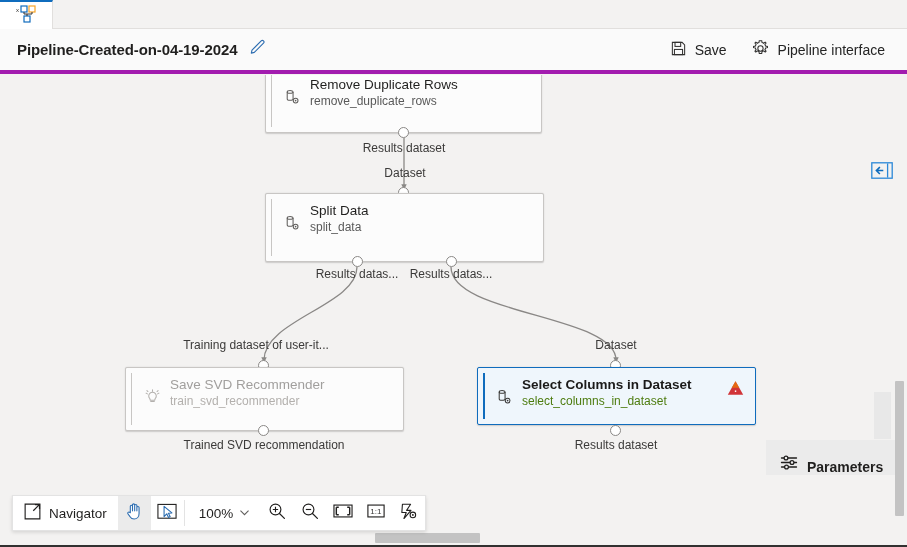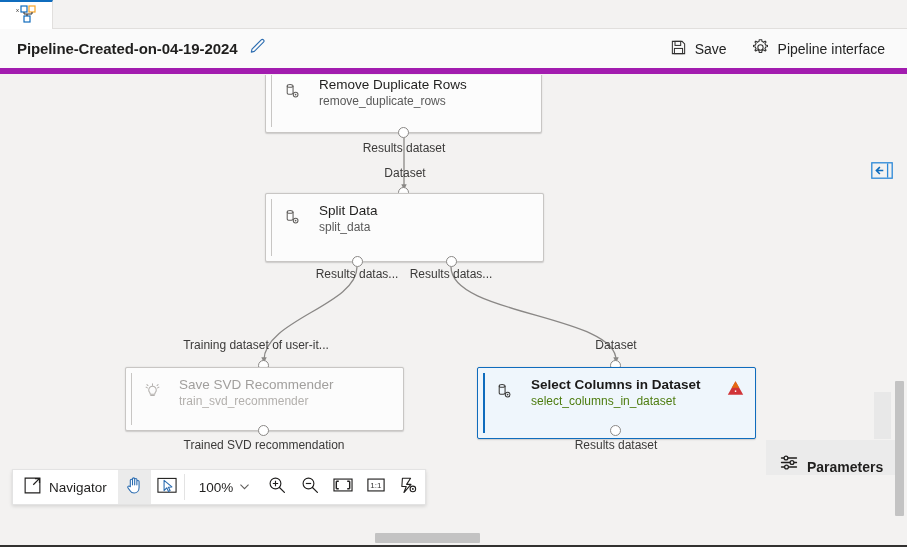--- a/index.html
+++ b/index.html
@@ -20,21 +20,21 @@
     position: absolute; left: 0; top: 0; width: 53px; height: 29px;
     background: #ffffff; border-top: 2px solid #0f6cbd;
     border-right: 1px solid #e1dfdd;
     display: flex; align-items: center; justify-content: center;
     cursor: pointer;
   }
 
   
   .header {
     position: absolute; left: 0; top: 29px; width: 907px; height: 45px;
-    background: #fafafa; border-bottom: 6px solid #a21caf;
+    background: #fafafa; border-bottom: 4px solid #a21caf;
     display: flex; align-items: center;
   }
   .pipeline-title {
     margin-left: 17px; font-size: 15px; font-weight: 600; color: #201f1e;
     letter-spacing: -0.1px; white-space: nowrap;
   }
   .edit-btn {
     margin-left: 9px; width: 22px; height: 22px;
     display: flex; align-items: center; justify-content: center;
     cursor: pointer; border-radius: 2px;
@@ -63,21 +63,21 @@
     border: 1px solid #c8c6c4; border-radius: 2px;
     box-shadow: 0 0.6px 1.8px rgba(0,0,0,0.10), 0 0.3px 0.9px rgba(0,0,0,0.07);
     cursor: pointer;
   }
   .node .accent {
     position: absolute; left: 5px; top: 5px; bottom: 5px; width: 1px;
     background: #c8c6c4;
   }
   .node-body {
     position: absolute; left: 18px; top: 8px; right: 10px;
-    display: flex; align-items: center; gap: 18px;
+    display: flex; align-items: flex-end; gap: 9px;
   }
   .node-icon { flex: 0 0 auto; margin-top: 1px; }
   .node-text { min-width: 0; }
   .node-title { font-size: 13.5px; color: #201f1e; line-height: 17px; white-space: nowrap; }
   .node-sub { font-size: 12px; color: #595959; line-height: 17px; white-space: nowrap; }
   .node-warn { position: absolute; right: 11px; top: 12px; }
 
   .node.selected {
     background: #eff6fc; border: 1px solid #0f6cbd;
   }
@@ -133,21 +133,21 @@
     position: absolute; left: 375px; bottom: 3px; width: 105px; height: 10px;
     background: #c3c3c3; border-radius: 1px; cursor: pointer;
   }
   .bottom-edge {
     position: absolute; left: 0; bottom: 0; width: 907px; height: 2px;
     background: #323130;
   }
 
   
   .bottom-toolbar {
-    position: absolute; left: 12px; top: 469px; height: 36px;
+    position: absolute; left: 12px; top: 495px; height: 36px;
     background: #ffffff; border: 1px solid #e3e3e3;
     box-shadow: 0 1.6px 3.6px rgba(0,0,0,0.13), 0 0.3px 0.9px rgba(0,0,0,0.10);
     display: flex; align-items: stretch;
   }
   .tb-item {
     display: flex; align-items: center; gap: 8px;
     padding: 0 11px; cursor: pointer; font-size: 13.5px; color: #201f1e;
   }
   .tb-icon-btn {
     width: 33px; display: flex; align-items: center; justify-content: center;
@@ -296,21 +296,21 @@
           <div class="node-title">Save SVD Recommender</div>
           <div class="node-sub">train_svd_recommender</div>
         </span>
       </div>
     </div>
     <div class="port" style="left:258px; top:350px;"></div>
     <div class="port-label" style="left:164px; top:363px; width:200px;">Trained SVD recommendation</div>
 
     <div class="port-label" style="left:516px; top:263px; width:200px;">Dataset</div>
     <div class="port" style="left:610px; top:285px;"></div>
-    <div class="node selected" style="left:477px; top:292px; width:279px; height:72px;">
+    <div class="node selected" style="left:477px; top:292px; width:279px; height:58px;">
       <div class="accent"></div>
       <div class="node-body">
         <span class="node-icon">
           <svg width="17" height="17" viewBox="0 0 18 18">
             <g fill="none" stroke="#3b3a39" stroke-width="1.1">
               <path d="M3.4 3.1 a3.1 1.5 0 0 1 6.2 0 l0 7.4 a3.1 1.5 0 0 1 -6.2 0 Z"></path>
               <path d="M3.4 3.1 a3.1 1.5 0 0 0 6.2 0"></path>
             </g>
             <circle cx="12.3" cy="12.3" r="2.5" fill="#eff6fc" stroke="#3b3a39" stroke-width="1.1"></circle>
             <circle cx="12.3" cy="12.3" r="0.9" fill="#3b3a39"></circle>

